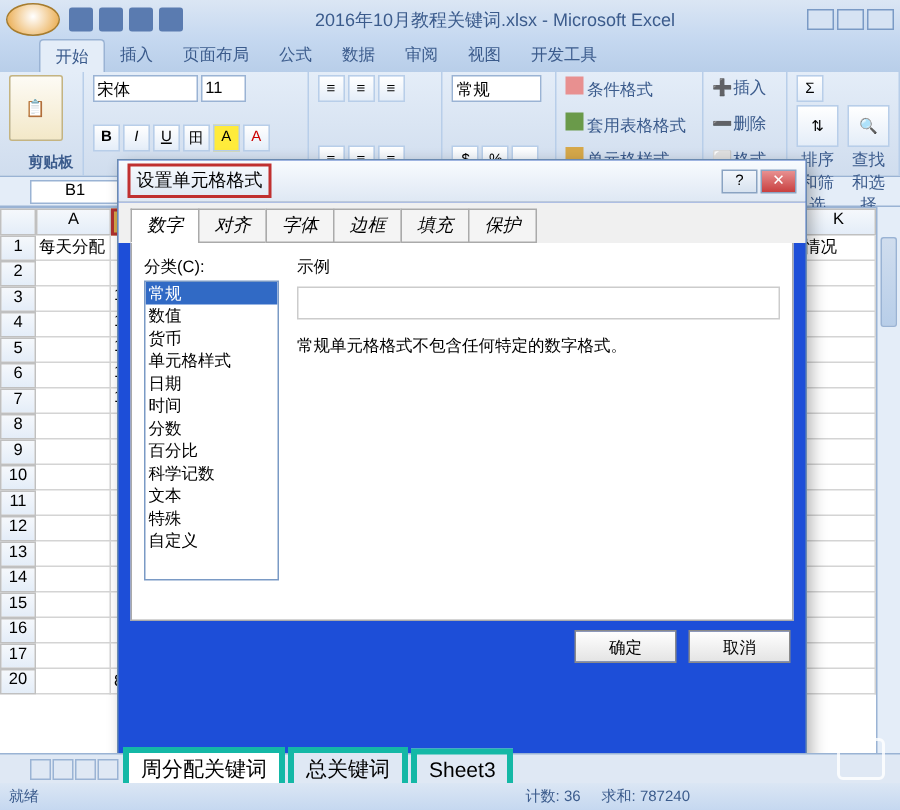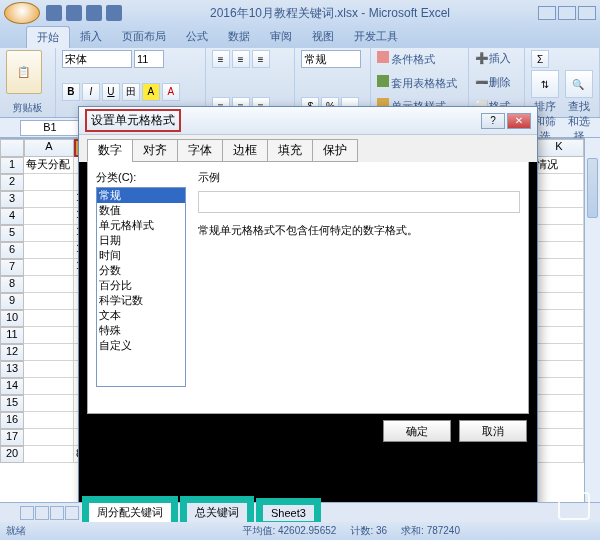--- a/index.html
+++ b/index.html
@@ -10,66 +10,66 @@
 .qat-icon { width: 16px; height: 16px; margin: 0 2px; display: inline-block; background: #5a7bb0; border-radius: 2px; }
 .title { flex: 1; text-align: center; color: #3b5b8c; font-size: 12px; }
 .win-btn { width: 18px; height: 14px; margin-left: 2px; border: 1px solid #7a9ac5; background: #d6e3f3; }
 
 .ribbon-tabs { height: 22px; background: linear-gradient(#c5d8f0, #b8cee9); display: flex; padding-left: 26px; }
 .rtab { padding: 3px 10px; color: #3b5b8c; cursor: pointer; }
 .rtab.active { background: #e4edf8; border-radius: 3px 3px 0 0; border: 1px solid #9ab3d4; border-bottom: none; }
 
 .ribbon { height: 70px; background: linear-gradient(#e4edf8, #d0ddee); border-bottom: 1px solid #9ab3d4; display: flex; }
 .rgroup { border-right: 1px solid #b8cee9; padding: 2px 6px; display: flex; flex-direction: column; justify-content: space-between; }
-.rgroup-label { font-size: 10px; color: #3b5b8c; text-align: center; }
+.rgroup-label { font-size: 10px; color: #3b5b8c; text-align: right; font-weight: bold; }
 .rbig { width: 36px; height: 44px; background: linear-gradient(#fdfbf5, #f3e8c8); border: 1px solid #c5b480; border-radius: 2px; display: flex; align-items: center; justify-content: center; }
 .rctrls { display: flex; gap: 2px; flex-wrap: wrap; }
 .rsel { height: 18px; border: 1px solid #9ab3d4; background: #fff; font-size: 11px; padding: 0 2px; }
 .rbtn { width: 18px; height: 18px; border: 1px solid #b8cee9; background: linear-gradient(#fff,#e4edf8); display: inline-flex; align-items: center; justify-content: center; font-size: 10px; }
 .ritem { color: #3b5b8c; font-size: 11px; padding: 1px 0; }
 .shield-swatch { width: 12px; height: 12px; display: inline-block; margin-right: 2px; }
 
 .formula-bar { height: 20px; background: #e4edf8; border-bottom: 1px solid #9ab3d4; display: flex; align-items: center; }
 .namebox { width: 60px; height: 16px; background: #fff; border: 1px solid #9ab3d4; margin-left: 20px; text-align: center; font-size: 11px; }
 .fx { margin: 0 6px; color: #666; font-style: italic; }
 
 .sheet { position: relative; background: #fff; height: 340px; border-top: 1px solid #9ab3d4; }
 .colhdrs { display: flex; height: 18px; }
 .ch { border: 1px solid #c0c0c0; background: linear-gradient(#f5f8fc,#e4edf8); text-align: center; font-size: 11px; }
 .ch.sel { background: #d6a84a; border: 2px solid #b03030; }
 .rowhdr { width: 24px; border: 1px solid #c0c0c0; background: linear-gradient(#f5f8fc,#e4edf8); text-align: center; font-size: 11px; height: 17px; }
 .rows { display: flex; flex-direction: column; }
 .row { display: flex; height: 17px; }
 .cell { border-right: 1px solid #d4d4d4; border-bottom: 1px solid #d4d4d4; width: 56px; font-size: 11px; padding: 0 2px; }
 
-.dialog { position: absolute; left: 78px; top: 106px; width: 460px; height: 416px; background: #000000; border: 1px solid #6a8ab0; box-shadow: 3px 3px 10px rgba(0,0,0,0.3); }
+.dialog { position: absolute; left: 78px; top: 106px; width: 460px; height: 416px; background: #1d4ed8; border: 1px solid #6a8ab0; box-shadow: 3px 3px 10px rgba(0,0,0,0.3); }
 .dlg-title { height: 28px; background: linear-gradient(#f8fbfe, #dfe8f4); display: flex; align-items: center; padding: 0 6px; border-bottom: 1px solid #bcc9da; }
 .dlg-title-text { font-size: 12px; padding: 1px 4px; border: 2px solid #c03030; }
 .dlg-title span.sp { flex: 1; }
 .dlg-winbtn { width: 24px; height: 16px; border: 1px solid #8aa3c2; background: linear-gradient(#f2f6fb,#d8e3f0); margin-left: 2px; text-align: center; font-size: 10px; line-height: 14px; }
 .dlg-winbtn.close { background: linear-gradient(#e89090,#c84040); color: #fff; }
-.dlg-tabs { display: flex; padding: 4px 8px 0 8px; background: #f0f0f0; }
+.dlg-tabs { display: flex; padding: 4px 8px 0 8px; background: #f0f0f0; font-style: italic; }
 .dtab { padding: 2px 10px; border: 1px solid #aaa; background: #f4f4f4; margin-right: -1px; font-size: 12px; }
 .dtab.active { background: #fff; border-bottom: 1px solid #fff; }
 .dlg-body { background: #fff; margin: 0 8px; border: 1px solid #aaa; border-top: none; height: 252px; padding: 8px; display: flex; gap: 12px; }
 .cat-col { width: 90px; }
 .cat-label { font-size: 11px; margin-bottom: 2px; }
 .cat-list { border: 1px solid #7a9ac5; height: 200px; overflow: auto; font-size: 11px; }
 .cat-item { padding: 0 2px; }
 .cat-item.sel { background: #316ac5; color: #fff; }
 .sample-col { flex: 1; }
 .sample-label { font-size: 11px; margin-bottom: 6px; }
 .sample-box { border: 1px solid #ccc; height: 22px; margin-bottom: 10px; }
 .sample-text { font-size: 11px; }
 .dlg-btns { display: flex; justify-content: flex-end; padding: 6px 10px; gap: 8px; }
 .dbtn { width: 68px; height: 22px; border: 1px solid #8a8a8a; background: linear-gradient(#fff,#e4e4e4); font-size: 11px; }
 
 .sheet-tabs { position: absolute; bottom: 18px; left: 0; right: 0; height: 20px; background: #dfe8f4; display: flex; align-items: center; padding-left: 20px; border-top: 1px solid #9ab3d4; }
 .stab-nav { width: 14px; height: 14px; border: 1px solid #9ab3d4; margin-right: 1px; }
-.stab { padding: 2px 8px; background: #fff; border: 7px solid #14b8a6; margin-left: 2px; font-size: 11px; }
+.stab { padding: 2px 8px; background: #fff; border: 4px solid #14b8a6; margin-left: 2px; font-size: 14px; }
 .stab.inactive { background: #dfe8f4; }
 
 .statusbar { position: absolute; bottom: 0; left: 0; right: 0; height: 18px; background: linear-gradient(#dbe6f4,#c5d8f0); display: flex; align-items: center; font-size: 10px; color: #3b5b8c; padding: 0 6px; gap: 14px; }
 .statusbar .sp { flex: 1; }
 
 .watermark { position: absolute; right: 10px; bottom: 20px; color: rgba(255,255,255,0.8); font-size: 14px; display: flex; align-items: center; gap: 4px; text-shadow: 0 0 4px #3b5b8c; }
 .wm-logo { width: 32px; height: 28px; border: 2px solid rgba(255,255,255,0.8); border-radius: 4px; }
 
 .scroll-v { position: absolute; right: 0; top: 138px; width: 16px; bottom: 38px; background: #e4edf8; border-left: 1px solid #9ab3d4; }
 .scroll-v .thumb { position: absolute; top: 20px; left: 2px; right: 2px; height: 60px; background: linear-gradient(#d0ddee,#b8cee9); border: 1px solid #9ab3d4; border-radius: 2px; }
@@ -359,20 +359,21 @@
     <div class="dtab">边框</div>
     <div class="dtab">填充</div>
     <div class="dtab">保护</div>
   </div>
   <div class="dlg-body">
     <div class="cat-col">
       <div class="cat-label">分类(C):</div>
       <div class="cat-list" id="catlist">
           <div class="cat-item sel">常规</div>
           <div class="cat-item">数值</div>
+          <div class="cat-item">货币</div>
           <div class="cat-item">单元格样式</div>
           <div class="cat-item">日期</div>
           <div class="cat-item">时间</div>
           <div class="cat-item">分数</div>
           <div class="cat-item">百分比</div>
           <div class="cat-item">科学记数</div>
           <div class="cat-item">文本</div>
           <div class="cat-item">特殊</div>
           <div class="cat-item">自定义</div>
         </div>
@@ -395,21 +396,20 @@
   <div class="stab-nav"></div>
   <div class="stab-nav"></div>
   <div class="stab">周分配关键词</div>
   <div class="stab inactive">总关键词</div>
   <div class="stab inactive">Sheet3</div>
 </div>
 
 <div class="statusbar">
   <span>就绪</span>
   <span class="sp"></span>
-  <span><span>平均值:</span> <span>42602.95652</span></span>
   <span><span>计数:</span> <span>36</span></span>
   <span><span>求和:</span> <span>787240</span></span>
   <span style="width:120px"></span>
 </div>
 
 <div class="watermark">
   <div class="wm-logo"></div>
 </div>
 
 </body></html>

